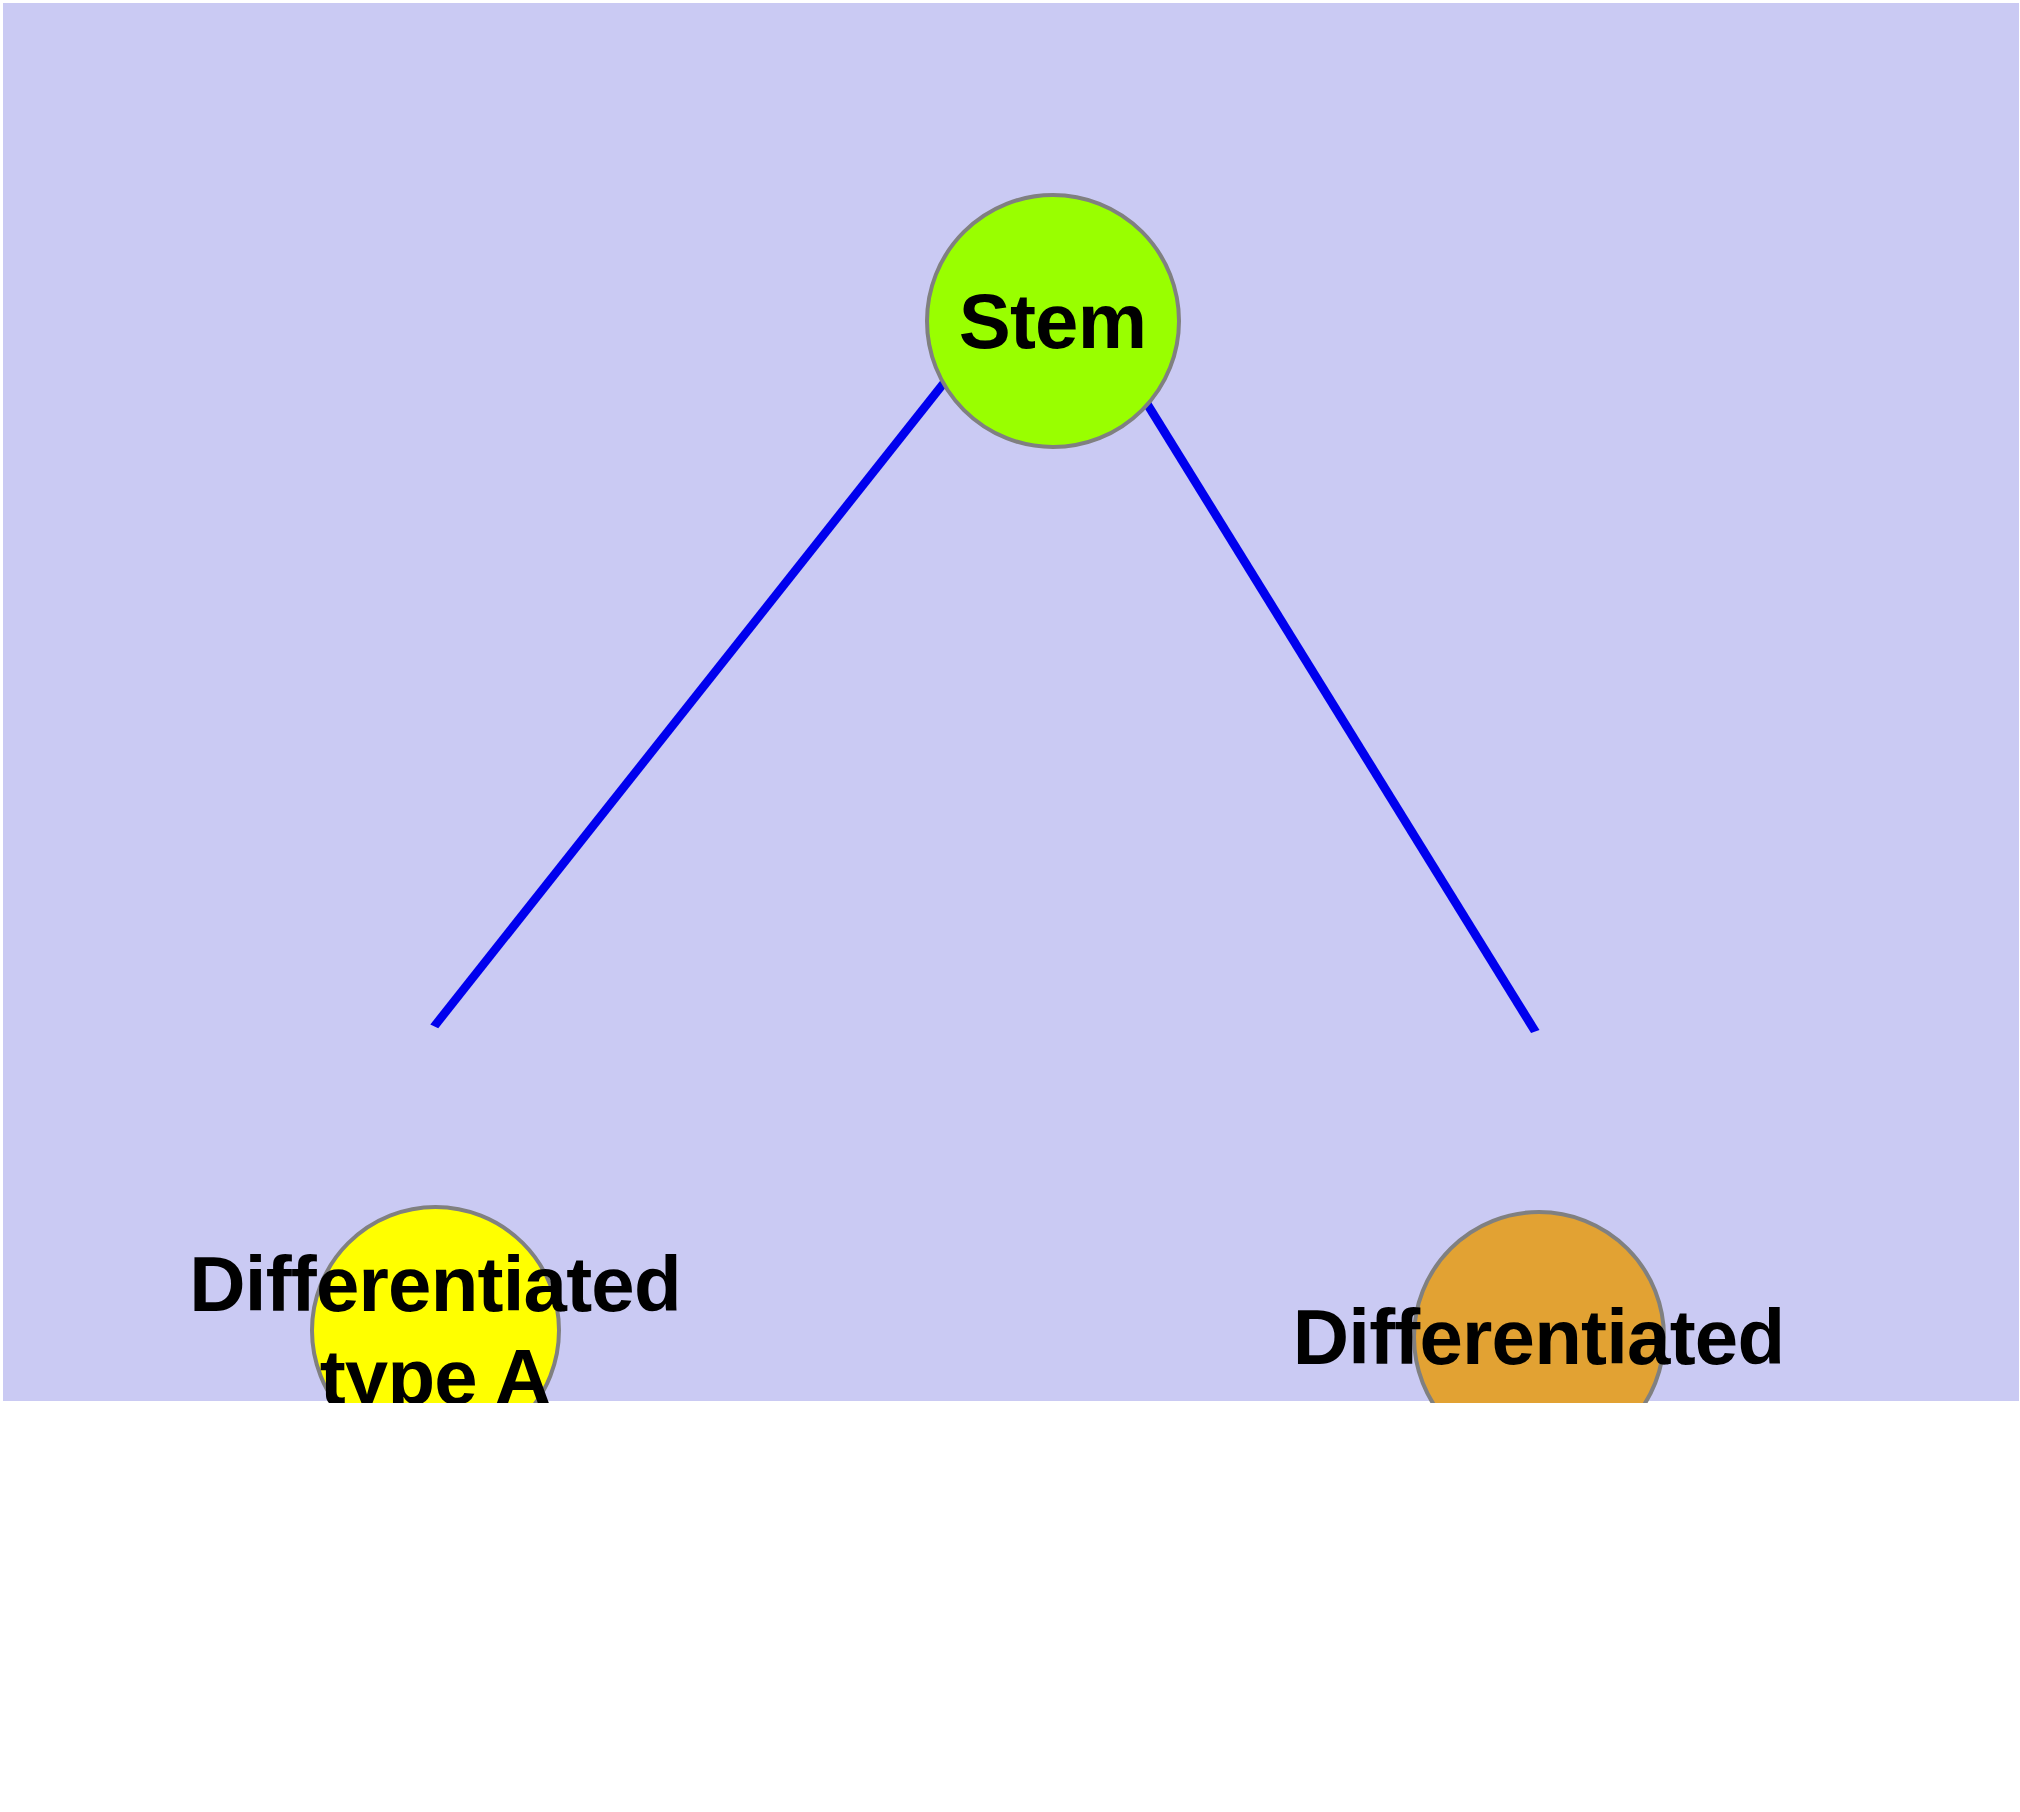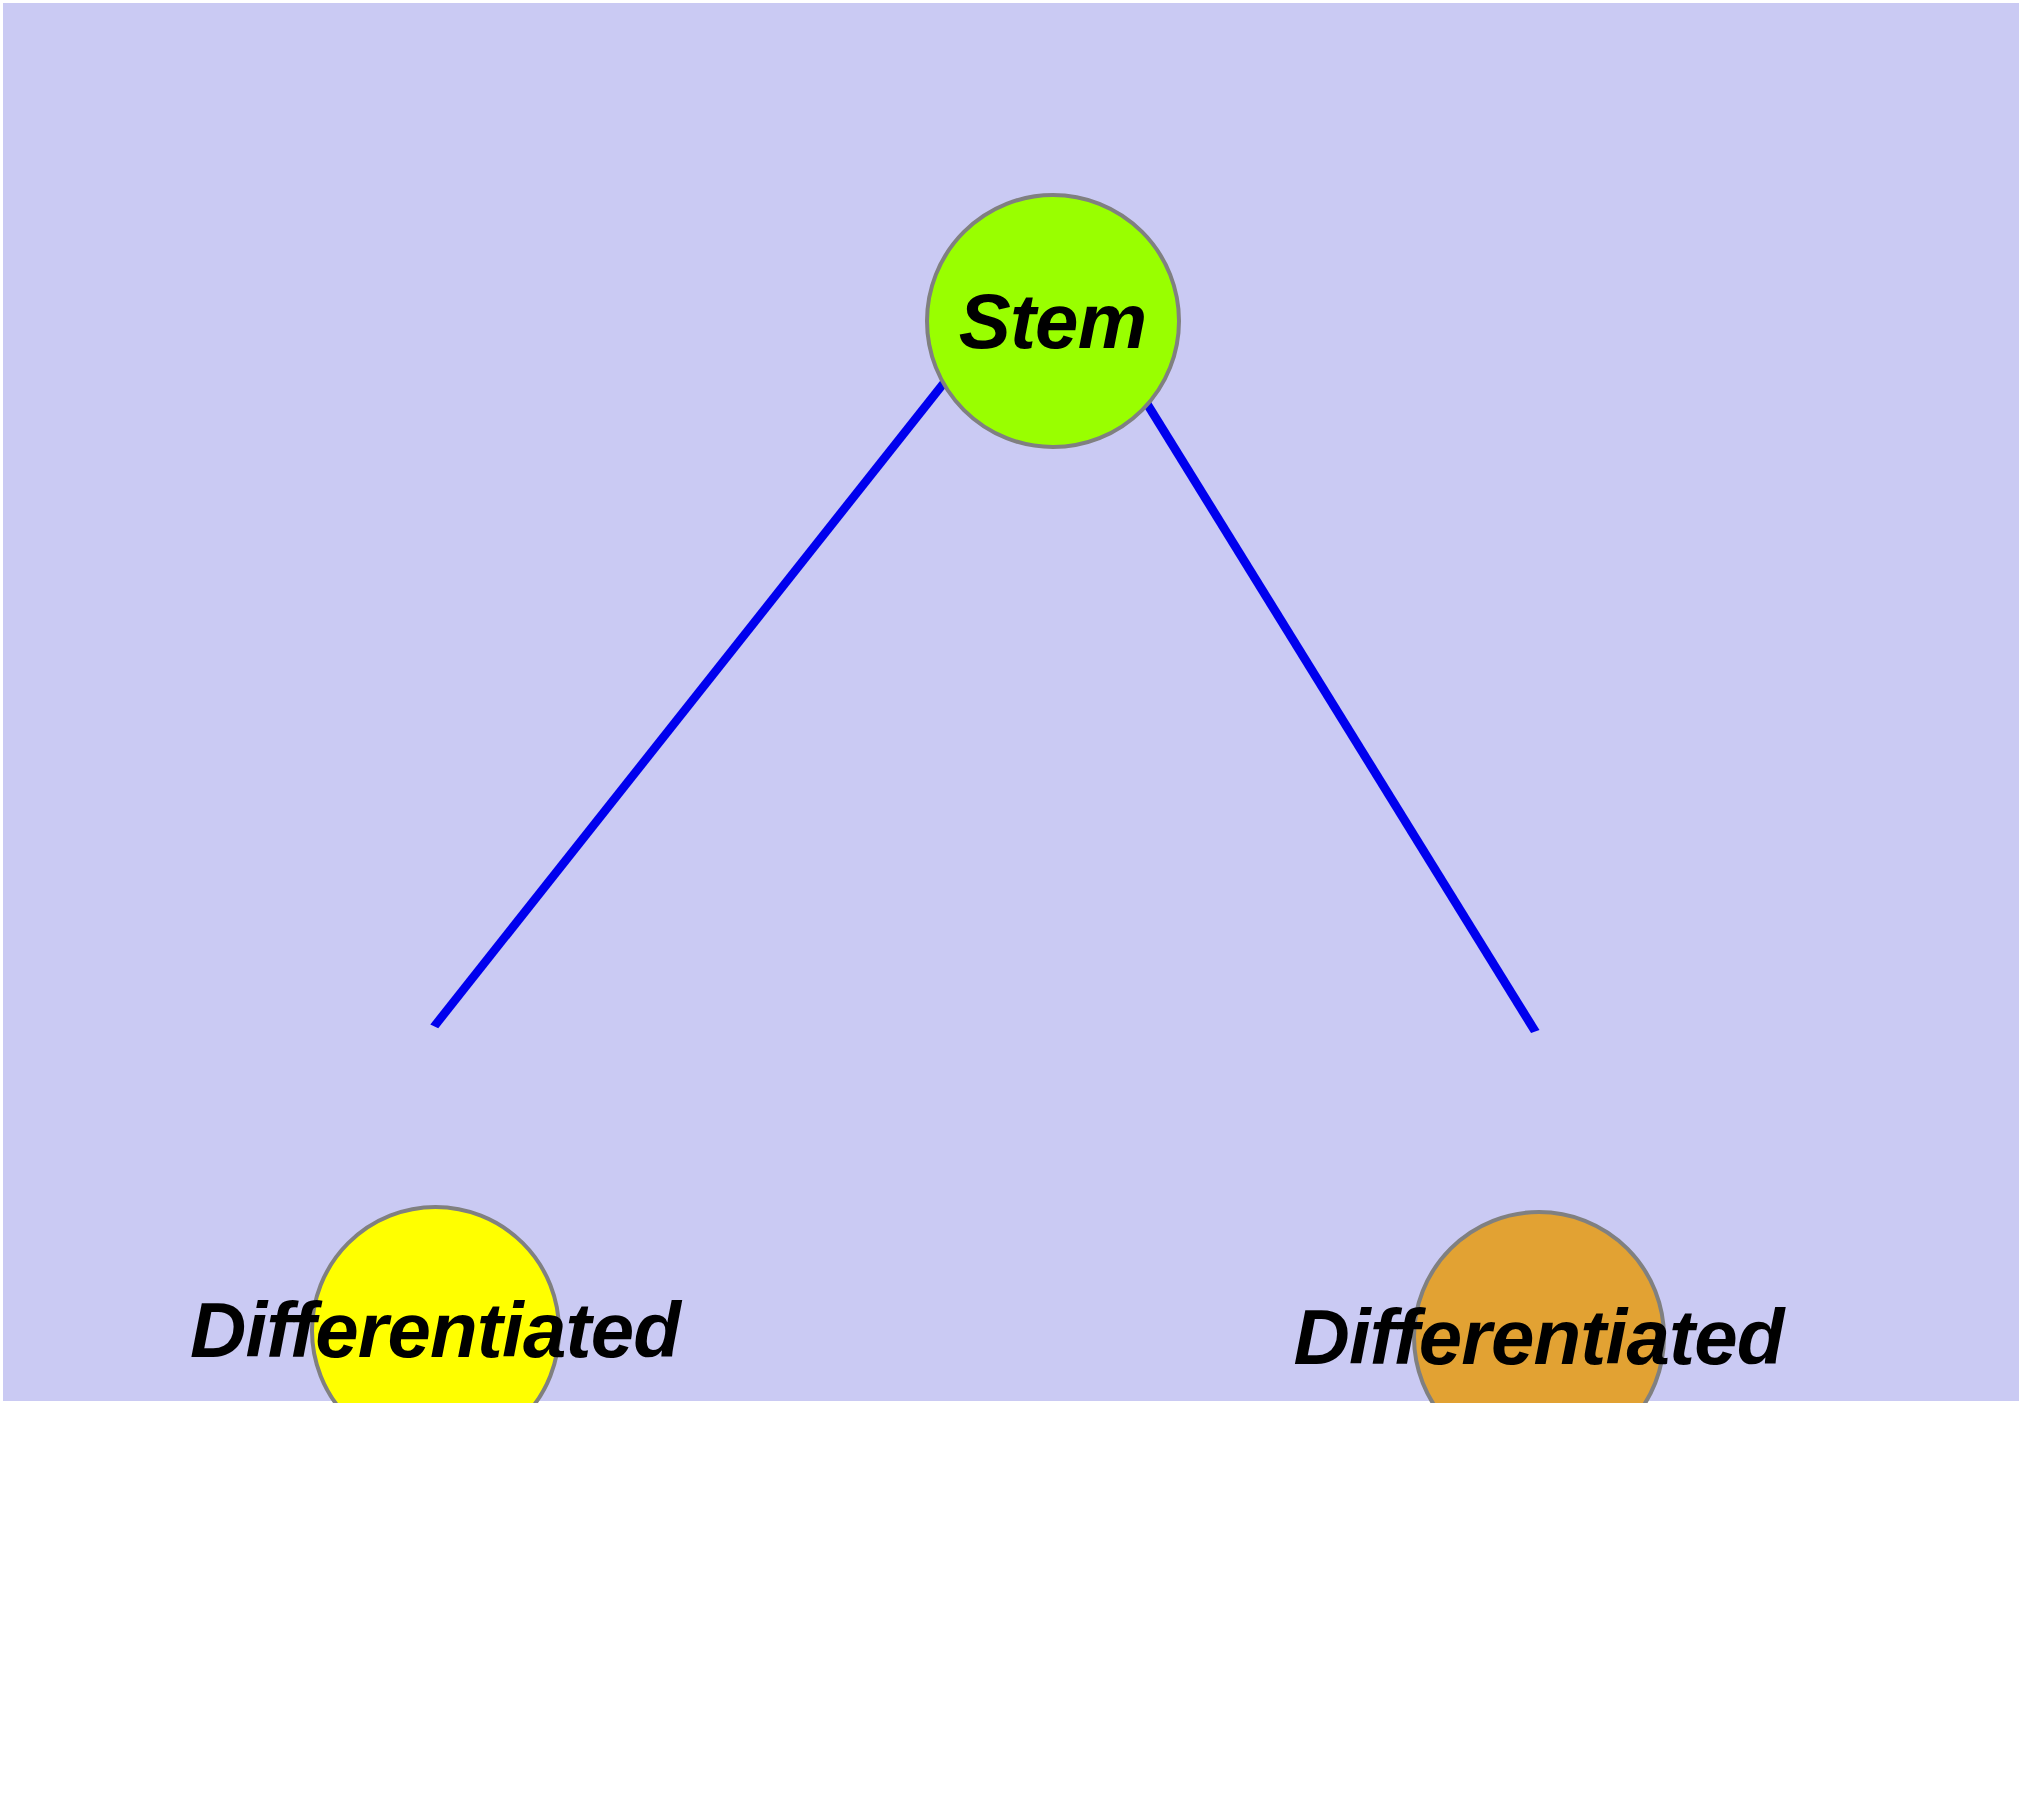--- a/index.html
+++ b/index.html
@@ -7,21 +7,20 @@
     padding: 0;
     background: #ffffff;
     font-family: "Liberation Sans", sans-serif;
   }
   .canvas {
     position: relative;
     width: 2021px;
     height: 1403px;
     background: #ffffff;
     overflow: hidden;
-    font-style: italic;
   }
   .plot-area {
     position: absolute;
     left: 2.5px;
     top: 3.4px;
     right: 2.5px;
     bottom: 2.5px;
     background: #CACAF3;
   }
   .edges-layer {
@@ -68,20 +67,21 @@
       </svg>
 
   <div class="node" style="left: 922px; top: 190px; width: 256px; height: 256px; background: rgb(153, 255, 0); border-color: rgb(128, 128, 128);">
         <div class="node-label">
           <span>Stem</span>
         </div>
       </div>
       <div class="node" style="left: 307px; top: 1202px; width: 251px; height: 251px; background: rgb(255, 255, 0); border-color: rgb(128, 128, 128);">
         <div class="node-label">
           <span>Differentiated</span>
+          <span>type A</span>
         </div>
       </div>
       <div class="node" style="left: 1409px; top: 1207px; width: 254px; height: 254px; background: rgb(226, 162, 51); border-color: rgb(128, 128, 128);">
         <div class="node-label">
           <span>Differentiated</span>
         </div>
       </div>
     </div>
 </div>
 

